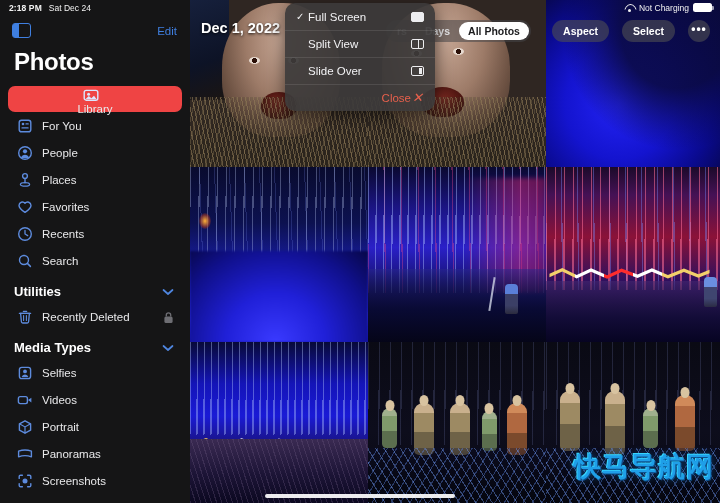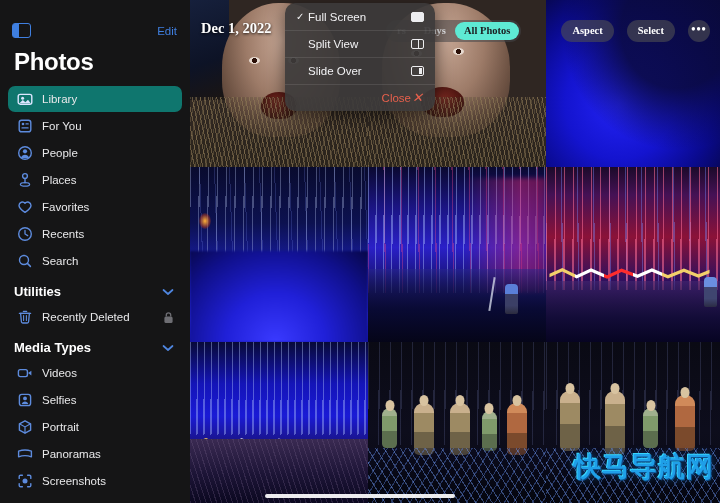--- a/index.html
+++ b/index.html
@@ -89,21 +89,21 @@
   }
   .nav { padding: 0 8px; }
   .nav-item {
     display: flex; align-items: center;
     height: 26px; padding: 0 8px;
     border-radius: 7px;
     color: #e8e8ea; font-size: 11.5px;
     cursor: pointer;
     margin-bottom: 1px;
   }
-  .nav-item.active { background: #0f766e; }
+  .nav-item.active { background: #ef4444; flex-direction: column; }
   .nav-item .ic {
     width: 17px; height: 17px; margin-right: 9px;
     display: flex; align-items: center; justify-content: center;
     flex: 0 0 17px;
   }
   .nav-item .ic svg { display: block; }
   .nav-item .lbl { white-space: nowrap; }
   .nav-item .trail { margin-left: auto; opacity: .75; display:flex; align-items:center; }
 
   .section-hdr {
@@ -113,21 +113,20 @@
     cursor: pointer;
   }
   .section-hdr .chev { margin-left: auto; }
 
   
   .main {
     position: absolute; top: 0; left: 190px;
     width: 530px; height: 503px;
     background: #000;
     overflow: hidden;
-    font-family: Liberation Serif, serif;
   }
   .grid {
     position: absolute; top: 0; left: 0;
     width: 530px; height: 503px;
     display: grid;
     grid-template-columns: 178px 178px 174px;
     grid-template-rows: 167px 175px 161px;
     gap: 0;
   }
   .cell { position: relative; overflow: hidden; background: #05050a; }
@@ -324,21 +323,21 @@
     background: rgba(70,70,72,.55);
     border-radius: 11px;
     padding: 2px;
     z-index: 20;
   }
   .seg-item {
     padding: 0 9px; height: 18px; line-height: 18px;
     font-size: 10.5px; font-weight: 600; color: #e6e6e8;
     border-radius: 9px; cursor: pointer; white-space: nowrap;
   }
-  .seg-item.sel { background: #5eead4; color: #1b1b1d; }
+  .seg-item.sel { background: #ffffff; color: #1b1b1d; }
   .right-tools {
     position: absolute; top: 20px; right: 10px;
     display: flex; align-items: center; gap: 13px;
     z-index: 20;
   }
   .pill {
     height: 22px; line-height: 22px;
     padding: 0 11px;
     background: rgba(78,78,82,.62);
     border-radius: 11px;
@@ -634,35 +633,35 @@
       <span class="chev">
         <svg width="12" height="8" viewBox="0 0 12 8">
             <path d="M1.5 2l4.5 4 4.5-4" fill="none" stroke="#4f86e0" stroke-width="1.7" stroke-linecap="round" stroke-linejoin="round"></path>
           </svg>
       </span>
     </div>
     <div class="nav">
       <div class="nav-item">
         <span class="ic">
           <svg width="16" height="16" viewBox="0 0 16 16">
-              <rect x="1.4" y="4.6" width="9" height="7" rx="1.8" fill="none" stroke="#5d8bdd" stroke-width="1.4"></rect>
-              <path d="M11 8l3.4-2.2v4.6z" fill="#5d8bdd"></path>
-            </svg>
-        </span>
-        <span class="lbl">Videos</span>
-      </div>
-      <div class="nav-item">
-        <span class="ic">
-          <svg width="16" height="16" viewBox="0 0 16 16">
               <rect x="2.4" y="2.4" width="11.2" height="11.2" rx="2.4" fill="none" stroke="#5d8bdd" stroke-width="1.4"></rect>
               <circle cx="8" cy="6.4" r="1.9" fill="#5d8bdd"></circle>
               <path d="M4.6 12.2c.6-1.9 1.9-2.8 3.4-2.8s2.8.9 3.4 2.8z" fill="#5d8bdd"></path>
             </svg>
         </span>
         <span class="lbl">Selfies</span>
+      </div>
+      <div class="nav-item">
+        <span class="ic">
+          <svg width="16" height="16" viewBox="0 0 16 16">
+              <rect x="1.4" y="4.6" width="9" height="7" rx="1.8" fill="none" stroke="#5d8bdd" stroke-width="1.4"></rect>
+              <path d="M11 8l3.4-2.2v4.6z" fill="#5d8bdd"></path>
+            </svg>
+        </span>
+        <span class="lbl">Videos</span>
       </div>
       <div class="nav-item">
         <span class="ic">
           <svg width="16" height="16" viewBox="0 0 16 16">
               <path d="M8 1.8l5.6 3v6.4L8 14.2 2.4 11.2V4.8z" fill="none" stroke="#5d8bdd" stroke-width="1.4" stroke-linejoin="round"></path>
               <path d="M2.4 4.8L8 7.9l5.6-3.1M8 7.9v6.3" fill="none" stroke="#5d8bdd" stroke-width="1.2"></path>
             </svg>
         </span>
         <span class="lbl">Portrait</span>
       </div>
@@ -715,17 +714,28 @@
     </div>
     <div class="ctx-row danger">
       <span class="ctx-check"></span>
       <span class="ctx-label">Close</span>
       <span class="ctx-ic">
           <i class="ic-x">✕</i>
         </span>
     </div>
   </div>
 
+  <div class="statusbar">
+    <div class="sb-left">
+      <span class="sb-time">2:18 PM</span>
+      <span class="sb-date">Sat Dec 24</span>
+    </div>
+    <div class="sb-right">
+      <span class="wifi-icon"></span>
+      <span>Not Charging</span>
+      <span class="batt"></span>
+    </div>
+  </div>
 
   <div class="home-ind"></div>
   <div class="watermark">快马导航网</div>
 
 </div>
 
 </body></html>

